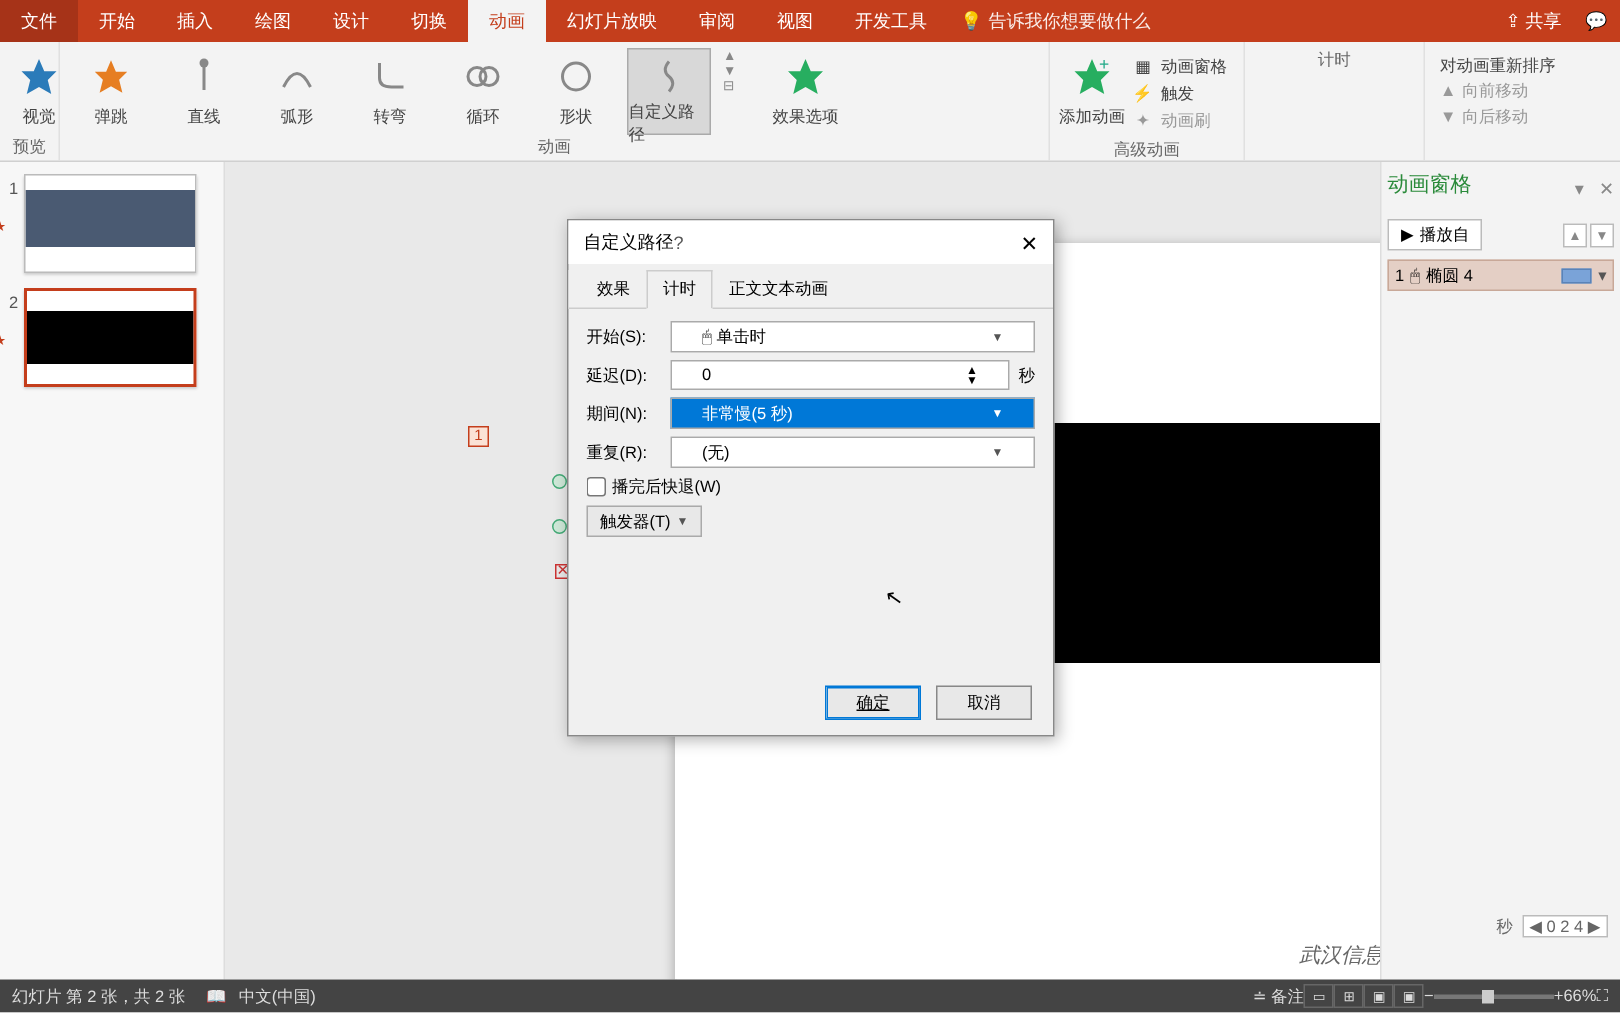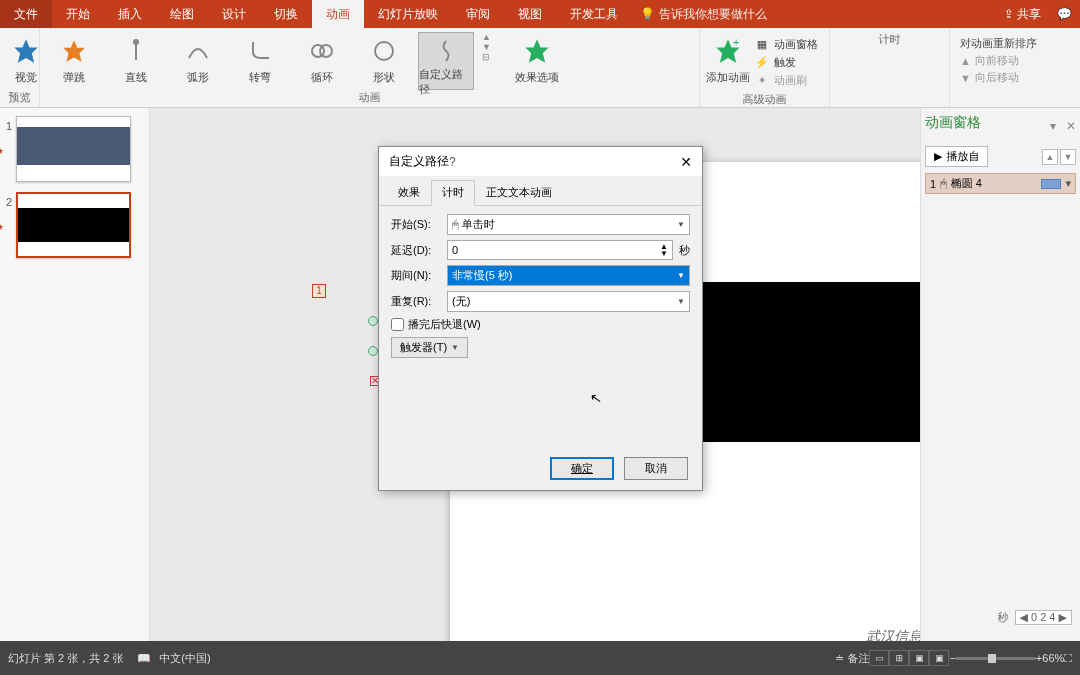--- a/index.html
+++ b/index.html
@@ -65,32 +65,32 @@
 .dialog { position: absolute; left: 378px; top: 146px; width: 325px; height: 345px; background: #f0f0f0; border: 1px solid #888; box-shadow: 2px 2px 10px rgba(0,0,0,.3); z-index: 50; }
 .dialog .dlg-title { padding: 6px 10px; font-size: 12px; background: #fff; display: flex; align-items: center; }
 .dialog .dlg-title .close { margin-left: auto; font-size: 14px; cursor: pointer; }
 .dialog .dlg-title .help { margin-right: 14px; color:#555; cursor:pointer;}
 .dialog .tabs { display: flex; background: #f0f0f0; border-bottom: 1px solid #ccc; padding-left: 8px; margin-top: 4px;}
 .dialog .tab { padding: 4px 10px; font-size: 11px; border: 1px solid transparent; cursor: pointer; }
 .dialog .tab.active { background: #f0f0f0; border: 1px solid #ccc; border-bottom: 1px solid #f0f0f0; margin-bottom: -1px; }
 .dialog .body { padding: 8px 12px; font-size: 11px; }
 .dialog .row { display: flex; align-items: center; margin-bottom: 5px; }
 .dialog .row label { width: 56px; }
-.dialog .row .field { flex: 1; border: 1px solid #aaa; background: #fff; padding: 2px 4px; display: flex; align-items: center; justify-content: space-between; gap: 24px; }
+.dialog .row .field { flex: 1; border: 1px solid #aaa; background: #fff; padding: 2px 20px; display: flex; align-items: center; justify-content: space-between; gap: 24px; }
 .dialog .row .field.sel { background: #0078d7; color: #fff; }
 .dialog .row .spin { width: 60px; }
 .dialog .row .unit { margin-left: 6px; }
 .dialog .trigger { border: 1px solid #aaa; background: #e8e8e8; padding: 2px 8px; font-size: 11px; display: inline-flex; align-items: center; gap: 4px; }
 .dialog .btns { position: absolute; bottom: 10px; right: 14px; display: flex; gap: 10px; }
 .dialog .btns button { width: 64px; padding: 3px 0; font-size: 11px; border: 1px solid #888; background: #e8e8e8; cursor: pointer; }
 .dialog .btns button.primary { border: 1px solid #0078d7; box-shadow: 0 0 0 1px #0078d7 inset; text-decoration: underline; }
 .dropdown-arrow { font-size:8px; color:#555; }
 
 
-.statusbar { position: absolute; bottom: 0; left: 0; right: 0; height: 34px; background: #444; color: #ddd; display: flex; align-items: center; font-size: 11px; padding: 0 8px; text-align: right; }
+.statusbar { position: absolute; bottom: 0; left: 0; right: 0; height: 22px; background: #444; color: #ddd; display: flex; align-items: center; font-size: 11px; padding: 0 8px; text-align: right; }
 .statusbar .right { margin-left: auto; display: flex; align-items: center; gap: 0; }
 .statusbar .vbtn { width:20px; height:16px; border:1px solid #666; display:flex; align-items:center; justify-content:center; font-size:9px;}
 .zoom-slider { width: 80px; height: 3px; background: #777; position: relative; }
 .zoom-slider::after { content:''; position:absolute; left:40%; top:-3px; width:8px; height:9px; background:#ccc; }
 
 
 .star-orange { fill:#e67e22; }
 .star-green { fill:#27ae60; }
 
 .cursor { position:absolute; left:590px; top:390px; font-size:14px; z-index:60; color:#000; transform:rotate(-10deg);}

